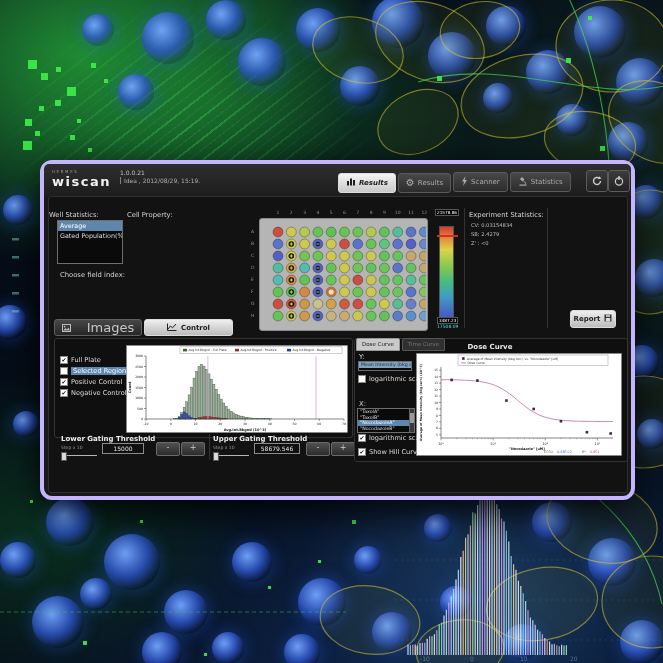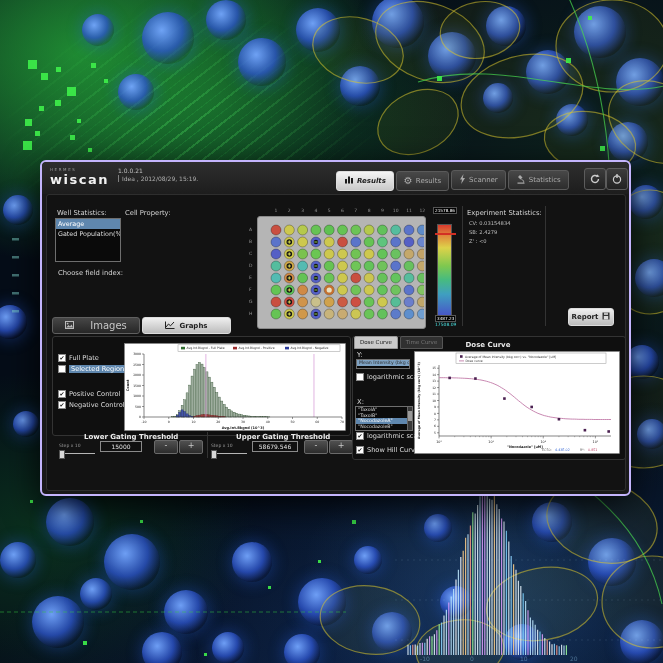--- a/index.html
+++ b/index.html
@@ -15,50 +15,50 @@
       radial-gradient(520px 320px at 78% 92%, rgba(25,70,140,.40), transparent 72%),
       radial-gradient(260px 200px at 73% 87%, rgba(120,200,255,.16), transparent 70%),
       radial-gradient(500px 400px at 50% 115%, rgba(20,50,110,.45), transparent 75%),
       #050d18;}
   #stripes{left:0;top:0;width:380px;height:260px;opacity:.8;
     background:repeating-linear-gradient(-38deg, rgba(90,255,110,.35) 0 2px, transparent 2px 9px, rgba(60,220,90,.22) 9px 10px, transparent 10px 17px);
     -webkit-mask-image:radial-gradient(closest-side, #000, transparent);
     mask-image:radial-gradient(closest-side, #000, transparent);}
   .nuc{border-radius:50%;background:radial-gradient(circle at 38% 35%, rgba(115,165,255,.95), rgba(45,85,205,.78) 45%, rgba(15,30,95,.28) 72%, transparent 80%);box-shadow:0 0 14px 3px rgba(40,95,225,.28);}
   
-  #win{left:40px;top:160px;width:587px;height:332px;background:#191919;border:2px solid #c4b5fd;border-radius:6px;box-shadow:0 10px 36px rgba(0,0,0,.85);z-index:10;}
+  #win{left:40px;top:160px;width:587px;height:332px;background:#191919;border:4px solid #c4b5fd;border-radius:12px;box-shadow:0 10px 36px rgba(0,0,0,.85);z-index:10;}
   #winhead{left:0;top:0;width:587px;height:32px;background:linear-gradient(#2e2e2e,#1d1d1d);border-radius:5px 5px 0 0;}
   #content{left:4px;top:32px;width:578px;height:295px;background:#121212;border:1px solid #2e2e2e;border-radius:3px;}
   .brandtop{font-size:4px;color:#9a9a9a;letter-spacing:1.6px;}
   .brandname{font-size:13px;font-weight:700;color:#f2f2f2;letter-spacing:1.5px;}
   .ver{font-size:6px;color:#c0c0c0;}
   .status{font-size:6px;color:#b0b0b0;border-left:1px solid #808080;padding-left:3px;margin-top:1px;}
   .tab{display:inline-flex;align-items:center;gap:3px;height:18px;padding:0 7px;margin-right:2px;border:1px solid #5a5a5a;border-radius:3px;background:linear-gradient(#484848,#2d2d2d);color:#aaa;font-size:7px;}
   .tab.active{background:linear-gradient(#f4f4f4,#c9c9c9);color:#1d1d1d;font-weight:700;border-color:#ddd;font-style:italic;}
   .winbtn{width:20px;height:20px;border:1px solid #5c5c5c;border-radius:3px;background:linear-gradient(#3c3c3c,#222);display:flex;align-items:center;justify-content:center;}
   .rtitle{font-size:7px;font-weight:700;color:#e2e2e2;letter-spacing:.2px;}
   .lbl{font-size:6.8px;color:#d4d4d4;}
   .listbox{background:#0a0a0a;border:1px solid #6e6e6e;overflow:hidden;}
   .listbox .it{font-size:6.4px;color:#ddd;height:10px;line-height:10px;padding:0 2px;white-space:nowrap;}
   .listbox .it.sel{background:#5f87ae;color:#fff;}
   .listbox.sm .it{font-size:4.7px;height:5.6px;line-height:5.6px;}
   .sb{position:absolute;right:0;top:0;bottom:0;width:4px;background:#3a3a3a;border-left:1px solid #666;}
   .sb::before{content:"";position:absolute;left:0;top:4px;width:4px;height:10px;background:#9a9a9a;}
-  .btn-dark{display:flex;align-items:center;justify-content:center;gap:16px;border:1px solid #606060;border-radius:3px;background:linear-gradient(#474747,#262626);color:#c6c6c6;font-size:10px;}
+  .btn-dark{display:flex;align-items:center;justify-content:center;gap:16px;border:1px solid #606060;border-radius:3px;background:linear-gradient(#474747,#262626);color:#c6c6c6;font-size:13px;}
   .btn-light{display:flex;align-items:center;justify-content:center;gap:4px;border:1px solid #dcdcdc;border-radius:3px;background:linear-gradient(#efefef,#bcbcbc);color:#1d1d1d;font-size:7px;font-weight:700;}
   .gtab{height:11px;line-height:11px;padding:0 5px;font-size:5.5px;border:1px solid #555;border-radius:2px 2px 0 0;margin-right:2px;display:inline-block;}
   .gtab.active{background:#cacaca;color:#181818;border-color:#999;}
   .gtab.idle{background:#303030;color:#777;}
   .group{border:1px solid #333;border-radius:3px;background:#0f0f0f;}
   .gtitle{font-size:7px;font-weight:700;color:#e8e8e8;text-align:center;}
   .cbrow{display:flex;align-items:center;gap:3px;}
   .chk{width:6px;height:6px;background:#fff;border:1px solid #8a8a8a;font-size:6px;line-height:6px;color:#111;text-align:center;flex:0 0 auto;}
   .cbl{font-size:6.6px;color:#ddd;white-space:nowrap;}
   .cbl.hl{background:#5f87ae;color:#fff;padding:0 2px;}
-  .gatetitle{font-size:7px;font-weight:600;color:#ececec;margin-left:25px;}
+  .gatetitle{font-size:7px;font-weight:600;color:#ececec;}
   .steplbl{font-size:4.5px;color:#999;}
   .valbox{background:#101010;border:1px solid #8a8a8a;color:#e6e6e6;font-size:6px;line-height:9px;text-align:center;}
   .pm{width:22px;height:12px;border:1px solid #6a6a6a;border-radius:2px;background:linear-gradient(#505050,#2c2c2c);color:#ccc;font-size:8px;line-height:10px;text-align:center;}
   .slider{height:1px;background:#b5b5b5;}
   .knob{position:absolute;left:0;top:-3px;width:4px;height:7px;background:#d8d8d8;border:1px solid #555;}
   .statline{font-size:5.2px;color:#bdbdbd;}
   .cbarlbl{font-size:4.2px;color:#fff;background:#000;border:1px solid #555;padding:0 1px;line-height:5px;}
   .cyanlbl{font-size:4.5px;color:#4ae2e2;}
   .platecol{font-size:4.5px;color:#8f8f8f;position:absolute;text-align:center;width:10px;}
   .platerow{font-size:4.5px;color:#8f8f8f;position:absolute;}
@@ -285,21 +285,21 @@
           <span><svg width="12" height="12" viewBox="0 0 12 12">
               <circle cx="6" cy="6.5" r="3.6" fill="none" stroke="#ccc" stroke-width="1.2"></circle>
               <line x1="6" y1="1" x2="6" y2="5" stroke="#ccc" stroke-width="1.4"></line>
             </svg></span>
         </div>
     </div>
 
     <div id="content" class="abs"></div>
 
 
-    <div class="lbl abs" style="left:15px;top:47px">Well Statistics:</div>
+    <div class="lbl abs" style="left:5px;top:47px">Well Statistics:</div>
     <div id="wellList" class="listbox abs" style="left:13px;top:56px;width:64px;height:42px">
         <div class="it sel">Average</div>
         <div class="it">Gated Population(%)</div>
       </div>
 
     <div class="lbl abs" style="left:83px;top:47px">Cell Property:</div>
 
     <div class="lbl abs" style="left:16px;top:107px">Choose field index:</div>
 
     <div class="btn-dark abs" style="left:10px;top:155px;width:86px;height:15px">
@@ -309,21 +309,21 @@
             <path d="M1 6.5 L3.5 4 L5 5.5 L6.5 3.5 L8 6.5 Z" fill="#bbb"></path>
           </svg></span>
       <span>Images</span>
     </div>
     <div class="btn-light abs" style="left:100px;top:155px;width:87px;height:15px">
       <span><svg width="10" height="8" viewBox="0 0 10 8">
             <polyline points="0.5,7.5 0.5,0.5" stroke="#222" fill="none"></polyline>
             <polyline points="0.5,7.5 9.5,7.5" stroke="#222" fill="none"></polyline>
             <polyline points="1,6 3.5,3 5.5,4.8 9,1" stroke="#222" fill="none"></polyline>
           </svg></span>
-      <span>Graphs</span>
+      <span>Control</span>
     </div>
 
     <div class="abs" style="left:215px;top:54px;width:167px;height:111px;background:#b5b5b5;border:1px solid #8a8a8a;border-radius:3px"></div>
     <svg id="plateSvg" class="abs" style="left:215px;top:54px" width="167" height="111">
         <circle cx="19" cy="14" r="5" fill="#c94f40" stroke="rgba(0,0,0,.35)" stroke-width="0.8"></circle>
         <circle cx="32.3" cy="14" r="5" fill="#cdc84e" stroke="rgba(0,0,0,.35)" stroke-width="0.8"></circle>
         <circle cx="45.6" cy="14" r="5" fill="#b5c94c" stroke="rgba(0,0,0,.35)" stroke-width="0.8"></circle>
         <circle cx="58.900000000000006" cy="14" r="5" fill="#66c354" stroke="rgba(0,0,0,.35)" stroke-width="0.8"></circle>
         <circle cx="72.2" cy="14" r="5" fill="#5fc152" stroke="rgba(0,0,0,.35)" stroke-width="0.8"></circle>
         <circle cx="85.5" cy="14" r="5" fill="#66c354" stroke="rgba(0,0,0,.35)" stroke-width="0.8"></circle>
@@ -475,21 +475,21 @@
             <rect x="1.8" y="4" width="4.4" height="3.5" fill="#ddd"></rect>
           </svg></span>
     </div>
 
     <div class="group abs" style="left:10px;top:174px;width:297px;height:98px"></div>
     <div id="histChecks" class="abs" style="left:16px;top:192px">
         <div class="cbrow" style="margin-bottom: 3px;">
           <div class="chk">✔</div>
           <div class="cbl">Full Plate</div>
         </div>
-        <div class="cbrow" style="margin-bottom: 17px;">
+        <div class="cbrow" style="margin-bottom: 3px;">
           <div class="chk"></div>
           <div class="cbl hl">Selected Region</div>
         </div>
         <div class="cbrow" style="margin-bottom: 3px;">
           <div class="chk">✔</div>
           <div class="cbl">Positive Control</div>
         </div>
         <div class="cbrow" style="margin-bottom: 3px;">
           <div class="chk">✔</div>
           <div class="cbl">Negative Control</div>

